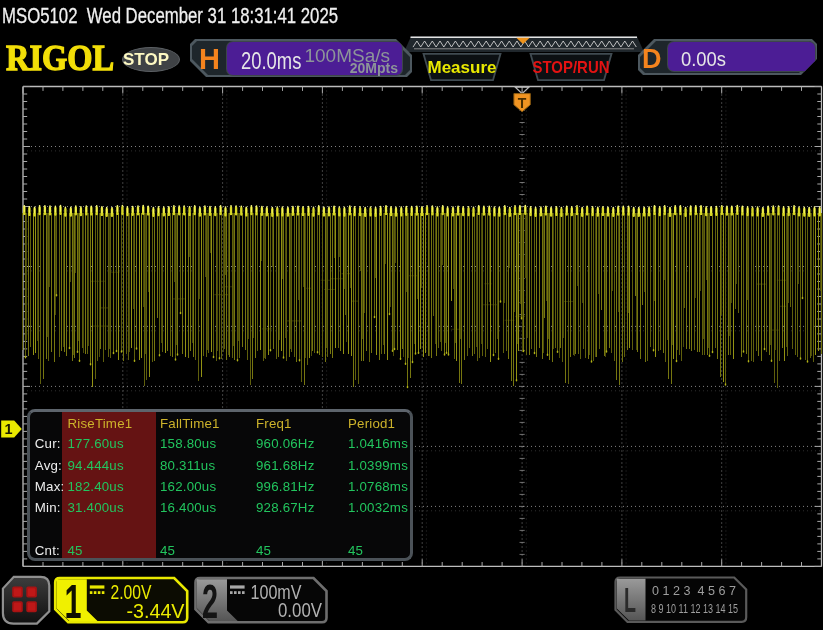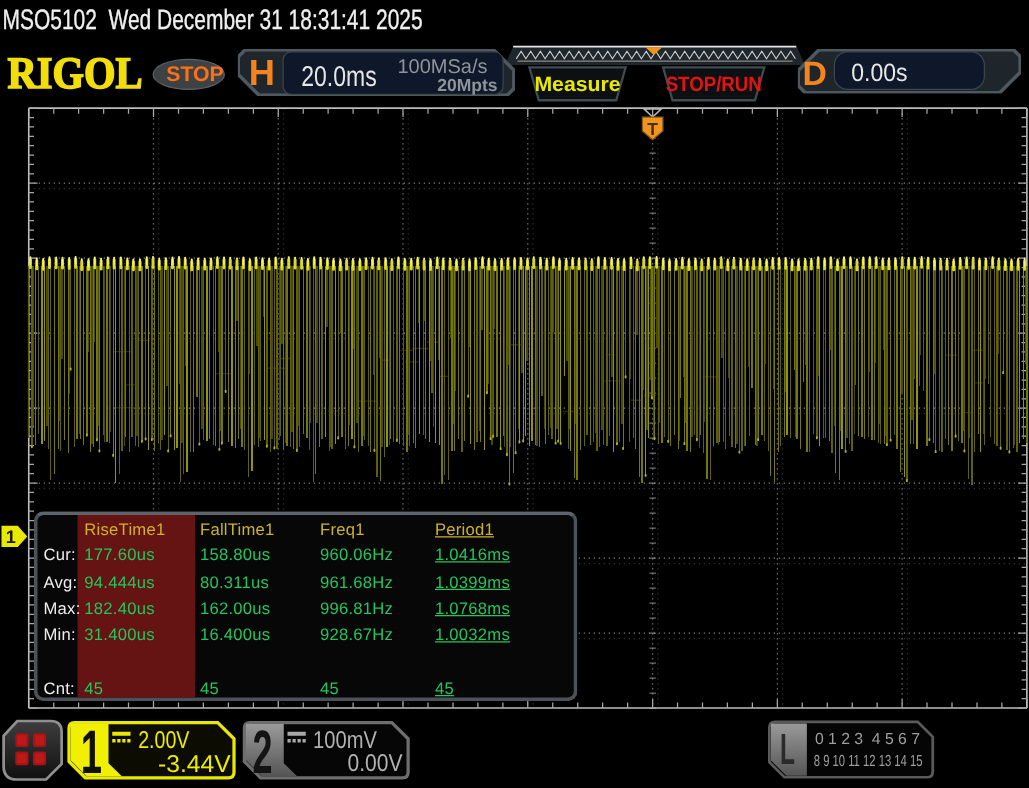--- a/index.html
+++ b/index.html
@@ -4,49 +4,49 @@
   html,body { margin:0; padding:0; background:#000; }
   * { box-sizing:border-box; }
   #scr { position:relative; width:823px; height:630px; background:#000; overflow:hidden;
          font-family:"Liberation Sans", sans-serif; }
   .abs { position:absolute; }
   #info { left:2px; top:3px; font-size:22.5px; color:#f0f0f0; white-space:pre; transform:scaleX(0.745); transform-origin:left top; -webkit-text-stroke:0.3px #f0f0f0; }
   #logo { left:6px; top:40px; font-family:"Liberation Serif", serif; font-weight:bold;
           font-size:36px; color:#f2de08; transform:scaleX(0.90); transform-origin:left top;
           -webkit-text-stroke:1.3px #f2de08; line-height:1; }
   #stopbtn { left:122px; top:47px; width:58px; height:25px; border-radius:50%;
-             background:#3f4245; border:1px solid #5c6064; color:#f97316; font-weight:bold;
-             font-size:17px; text-align:right; line-height:23px; letter-spacing:0px; }
+             background:#3f4245; border:1px solid #5c6064; color:#fef9c3; font-weight:bold;
+             font-size:17px; text-align:left; line-height:23px; letter-spacing:0px; }
   .chamf { position:absolute; }
   .chamf .inner { position:absolute; left:2px; top:2px; right:2px; bottom:2px; background:#1e262b; }
   #hpan { left:190px; top:39px; width:222px; height:38px; }
   #hpan, #hpan .inner { clip-path:polygon(5px 0, calc(100% - 16px) 0, 100% 16px, 100% calc(100% - 5px), calc(100% - 5px) 100%, 16px 100%, 0 calc(100% - 16px), 0 5px); }
   #dpan { left:638px; top:39px; width:179px; height:36px; }
   #dpan, #dpan .inner { clip-path:polygon(16px 0, calc(100% - 5px) 0, 100% 5px, 100% calc(100% - 16px), calc(100% - 16px) 100%, 5px 100%, 0 calc(100% - 5px), 0 16px); }
   .chamf { background:#4d585f; }
   .hletter { position:absolute; color:#f5841e; font-weight:bold; }
   #hlet { left:9px; top:4px; font-size:29px; }
   #dlet { left:4px; top:5px; font-size:27px; }
-  .pill { position:absolute; background:#0f172a; border-radius:6px; box-shadow:0 0 0 1px #3d454b; }
+  .pill { position:absolute; background:#4c1d95; border-radius:6px; box-shadow:0 0 0 1px #3d454b; }
   #hpill { left:37px; top:2.5px; width:175px; height:33px; }
-  #dpill { left:30px; top:3px; width:119px; height:29px;border-radius:10px; }
+  #dpill { left:30px; top:3px; width:147px; height:29px; }
   #tbval { position:absolute; left:14px; top:6.5px; font-size:23px; color:#e6e6e6;
            transform:scaleX(0.80); transform-origin:left top; }
-  #srate1 { position:absolute; right:12px; top:3px; font-size:16px; color:#8d9599; }
+  #srate1 { position:absolute; right:12px; top:3px; font-size:19px; color:#8d9599; }
   #srate2 { position:absolute; right:4px; top:18.5px; font-size:14px; color:#8d9599;font-weight:bold; }
   #dval { position:absolute; left:13px; top:6px; font-size:20px; color:#e6e6e6;
           transform:scaleX(0.92); transform-origin:left top; }
-  #mpanel { left:26.8px; top:408.8px; width:435px; height:152px; background:#070708;
+  #mpanel { left:26.8px; top:408.8px; width:386px; height:152px; background:#070708;
             border:3px solid #4b5258; border-top-color:#5d646c; border-radius:8px; }
   #redcol { position:absolute; left:31.8px; top:0px; width:94.4px; height:146px; background:#651313; }
   .prow { position:absolute; left:0; width:100%; height:15px; font-size:13.3px;
           letter-spacing:0.2px; white-space:pre; }
   .lab { position:absolute; left:5px; color:#ededed; }
   .c { position:absolute; }
-  .c1 { left:37.7px; } .c2 { left:130.2px; } .c3 { left:226.2px; } .c4 { left:318.2px;text-decoration:underline; }
+  .c1 { left:37.7px; } .c2 { left:130.2px; } .c3 { left:226.2px; } .c4 { left:318.2px; }
   .hdr { color:#cdb32b; }
   .val { color:#22c55e; }
 </style></head>
 <body>
 <div id="scr">
   <svg class="abs" style="left:0;top:0" width="823" height="630" viewBox="0 0 823 630" font-family="Liberation Sans, sans-serif">
 <line x1="23.0" y1="146.5" x2="821.5" y2="146.5" stroke="#ffffff" stroke-opacity="0.5" stroke-width="1" stroke-dasharray="1 3"></line>
 <line x1="23.0" y1="150.9" x2="821.5" y2="150.9" stroke="#ffffff" stroke-opacity="0.18" stroke-width="1" stroke-dasharray="1 3"></line>
 <line x1="23.0" y1="206.5" x2="821.5" y2="206.5" stroke="#ffffff" stroke-opacity="0.5" stroke-width="1" stroke-dasharray="1 3"></line>
 <line x1="23.0" y1="210.9" x2="821.5" y2="210.9" stroke="#ffffff" stroke-opacity="0.18" stroke-width="1" stroke-dasharray="1 3"></line>

